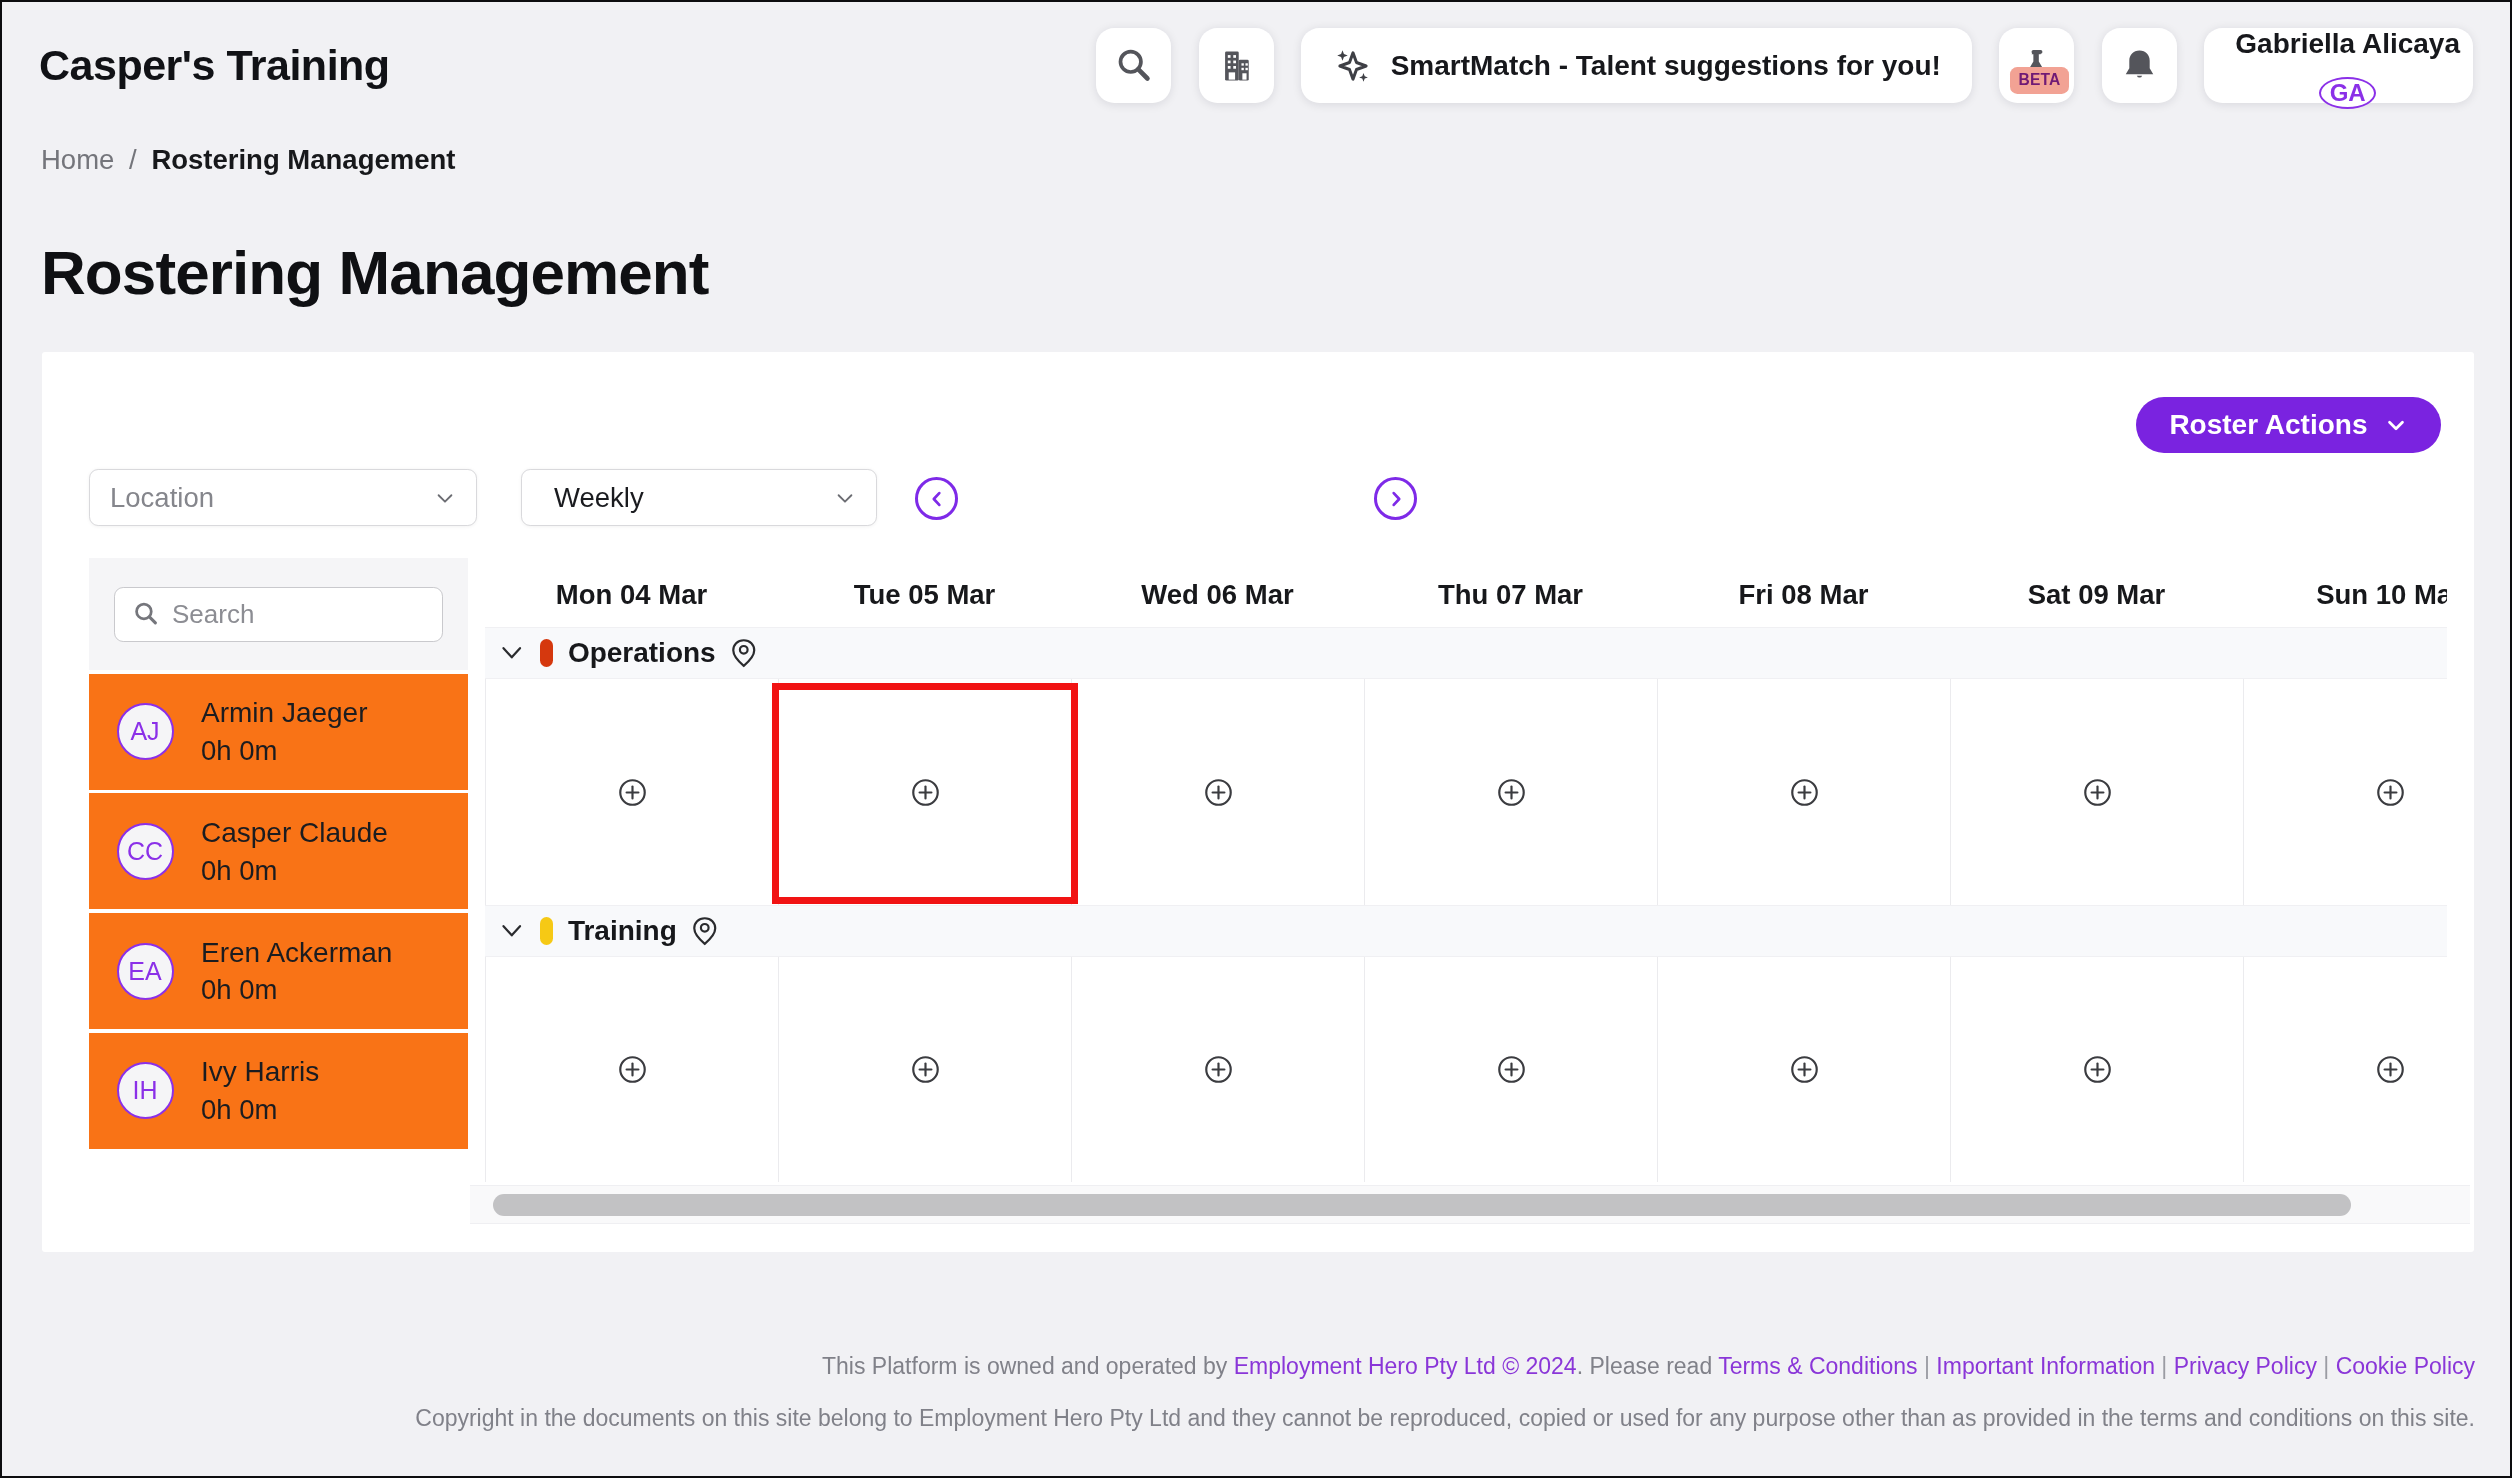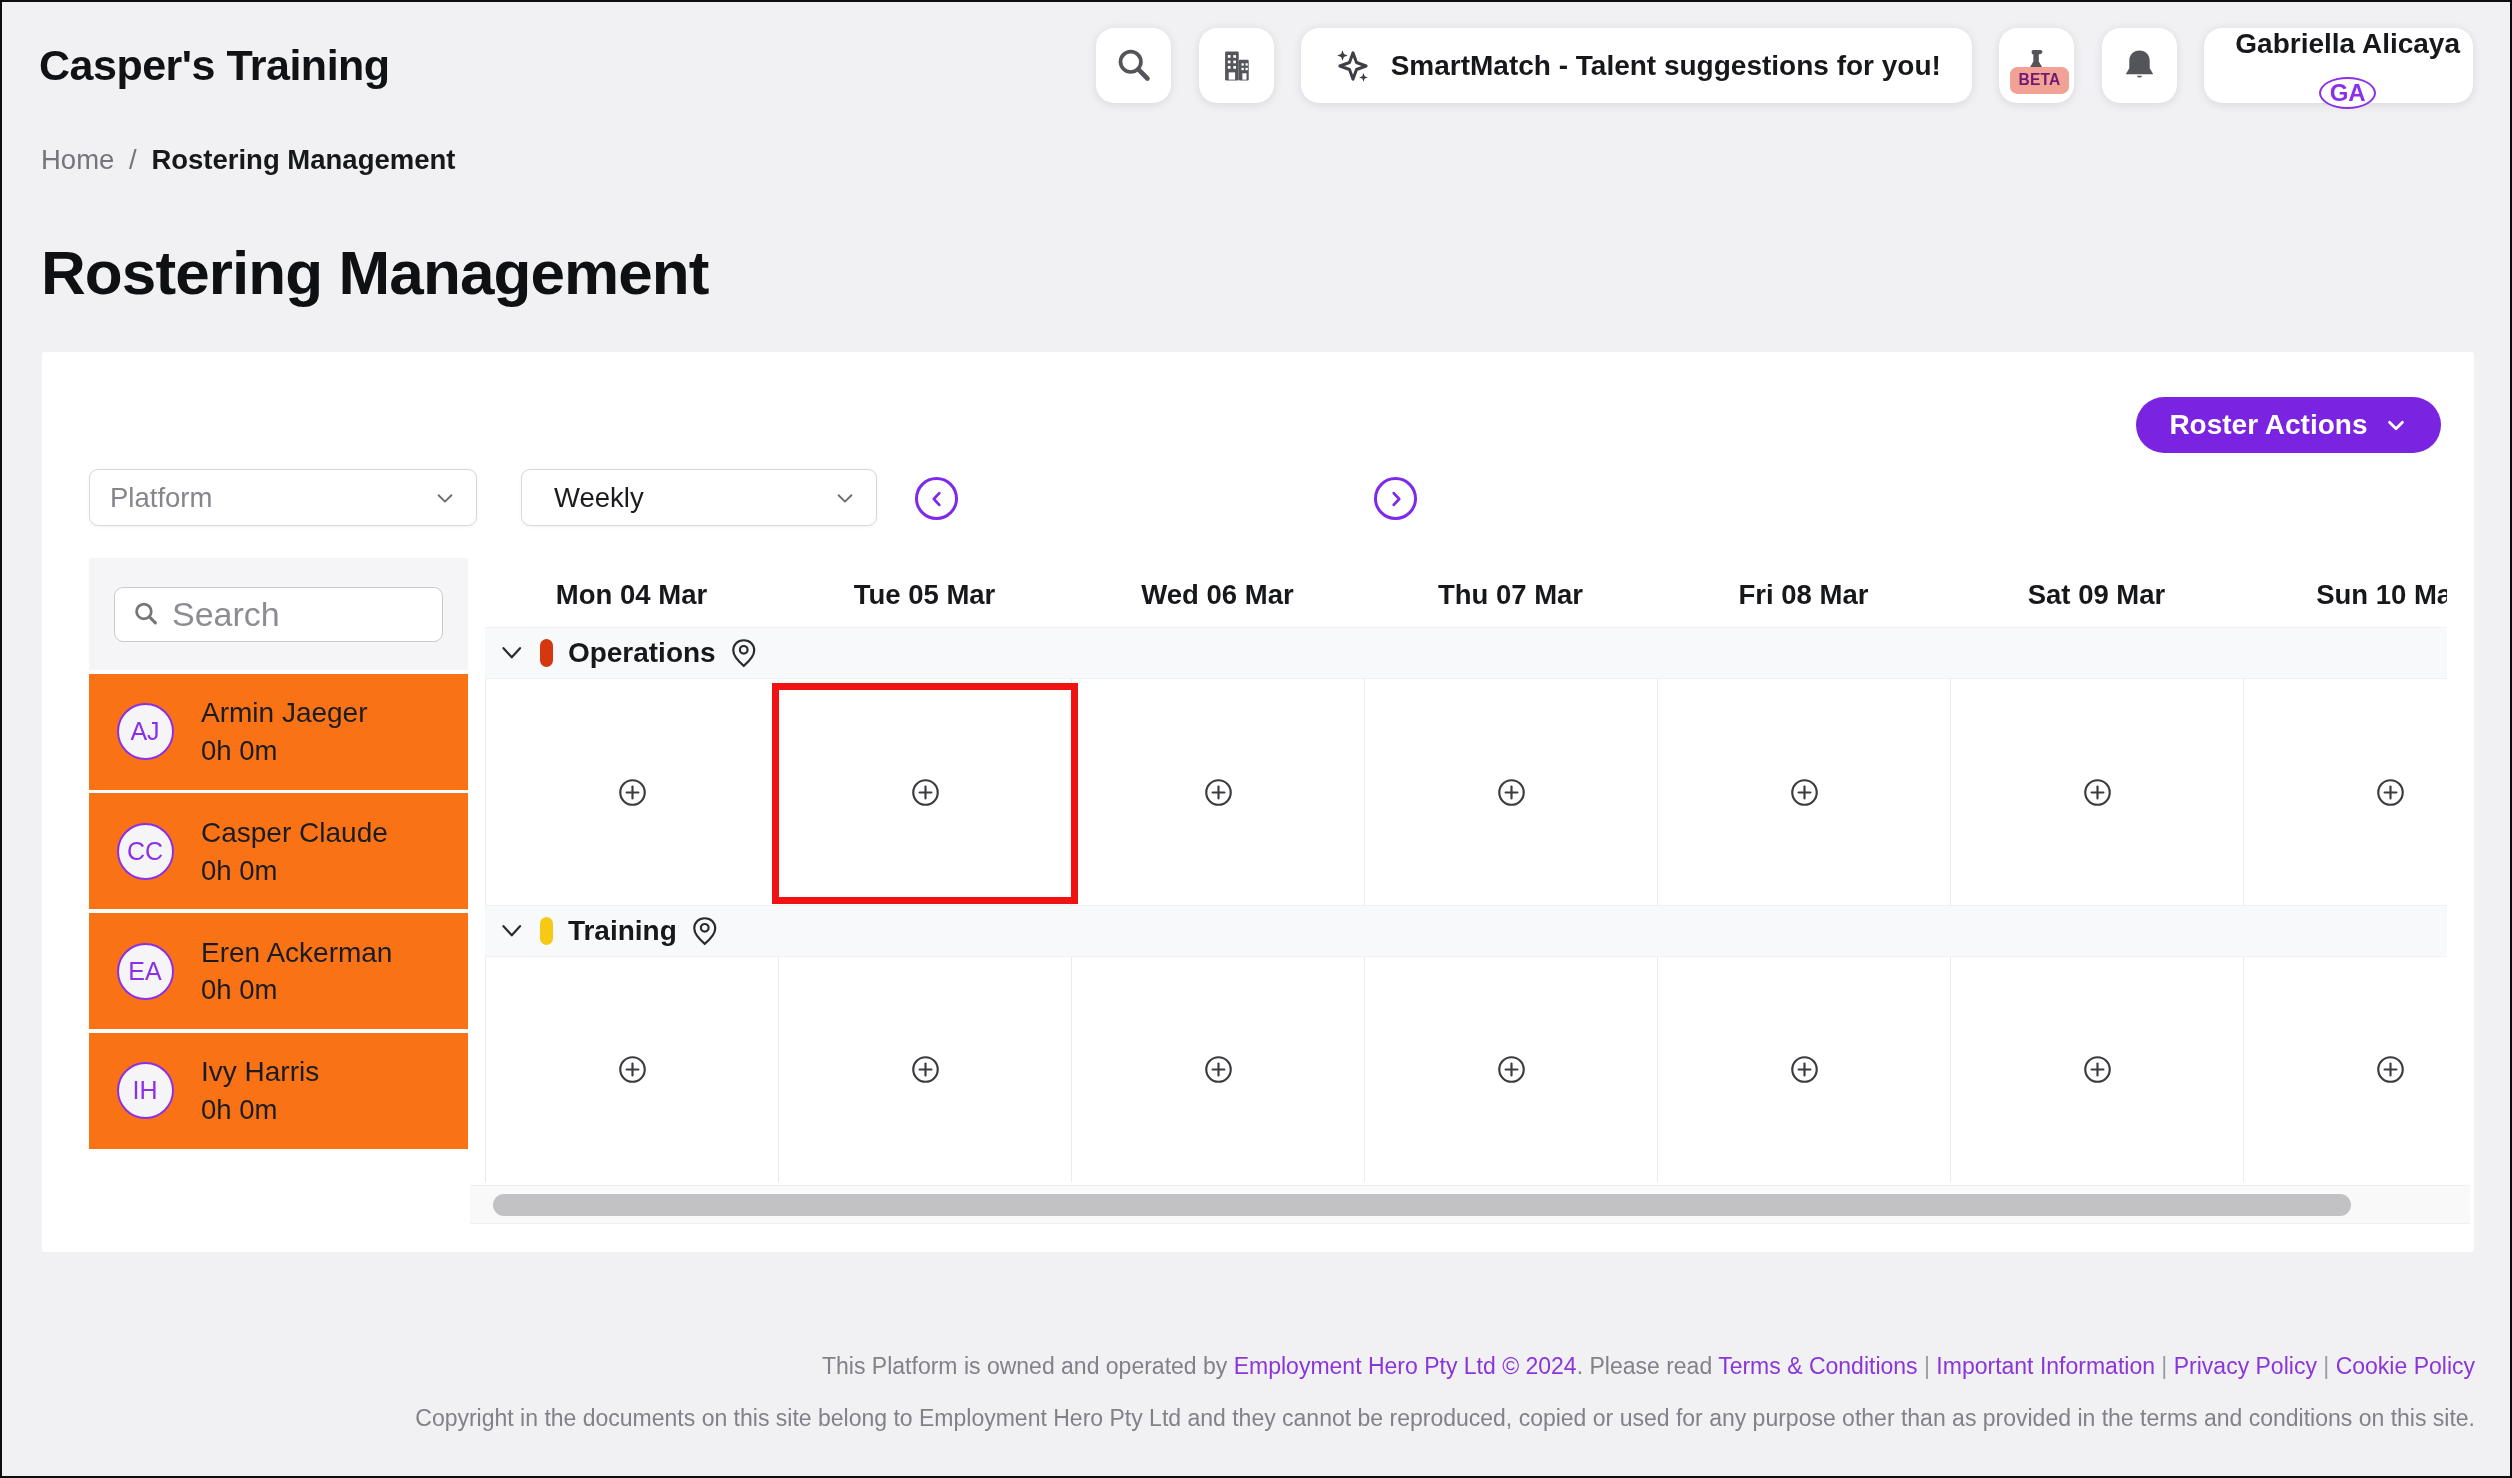--- a/index.html
+++ b/index.html
@@ -56,21 +56,21 @@
     border:3.7px solid #7E2AE8; display:flex; align-items:center; justify-content:center; cursor:pointer; background:transparent;
   }
   
   .sidebar { position:absolute; left:47px; top:206px; width:379px; }
   .search-block { background:#F5F5F7; height:112px; display:flex; align-items:center; padding:0 25px; margin-bottom:3.7px; }
   .search-box {
     background:#fff; border:1.8px solid #C9C9CD; border-radius:9.2px; height:55px; width:100%;
     display:flex; align-items:center; gap:13px; padding:0 16.5px;
   }
   .search-box input {
-    border:none; outline:none; font-size:34px; color:#c2410c; width:100%; background:transparent;
+    border:none; outline:none; font-size:26px; color:#c2410c; width:100%; background:transparent;
     font-family:"Liberation Sans","DejaVu Sans",sans-serif;
   }
   .search-box input::placeholder { color:#8C8D93; }
   .emp-row {
     background:#f97316; height:116px; margin-bottom:3.7px; display:flex; align-items:center;
     padding-left:27.5px; gap:27.5px; cursor:pointer;
   }
   .emp-avatar {
     width:57px; height:57px; border-radius:50%; border:2.8px solid #8B30E8; flex:0 0 auto;
     display:flex; align-items:center; justify-content:center; color:#8B30E8; font-size:25px; font-weight:500; background:#F5F5F7;
@@ -192,21 +192,21 @@
     <div class="roster-actions">
       <span>Roster Actions</span>
       <span>
         <svg width="24" height="24" viewBox="0 0 26 26">
             <polyline points="6,10 13,17 20,10" fill="none" stroke="#fff" stroke-width="3" stroke-linecap="round" stroke-linejoin="round"></polyline>
           </svg>
       </span>
     </div>
 
     <div class="select" style="left:47px; width:388px;">
-      <span class="placeholder-text">Platform</span>
+      <span class="placeholder-text">Location</span>
       <span>
         <svg width="22" height="22" viewBox="0 0 24 24">
             <polyline points="5,9 12,16 19,9" fill="none" stroke="#6B6C72" stroke-width="2" stroke-linecap="round" stroke-linejoin="round"></polyline>
           </svg>
       </span>
     </div>
     <div class="select" style="left:479px; width:356px;padding-left:32px;">
       <span class="value-text">Weekly</span>
       <span>
         <svg width="22" height="22" viewBox="0 0 24 24">

